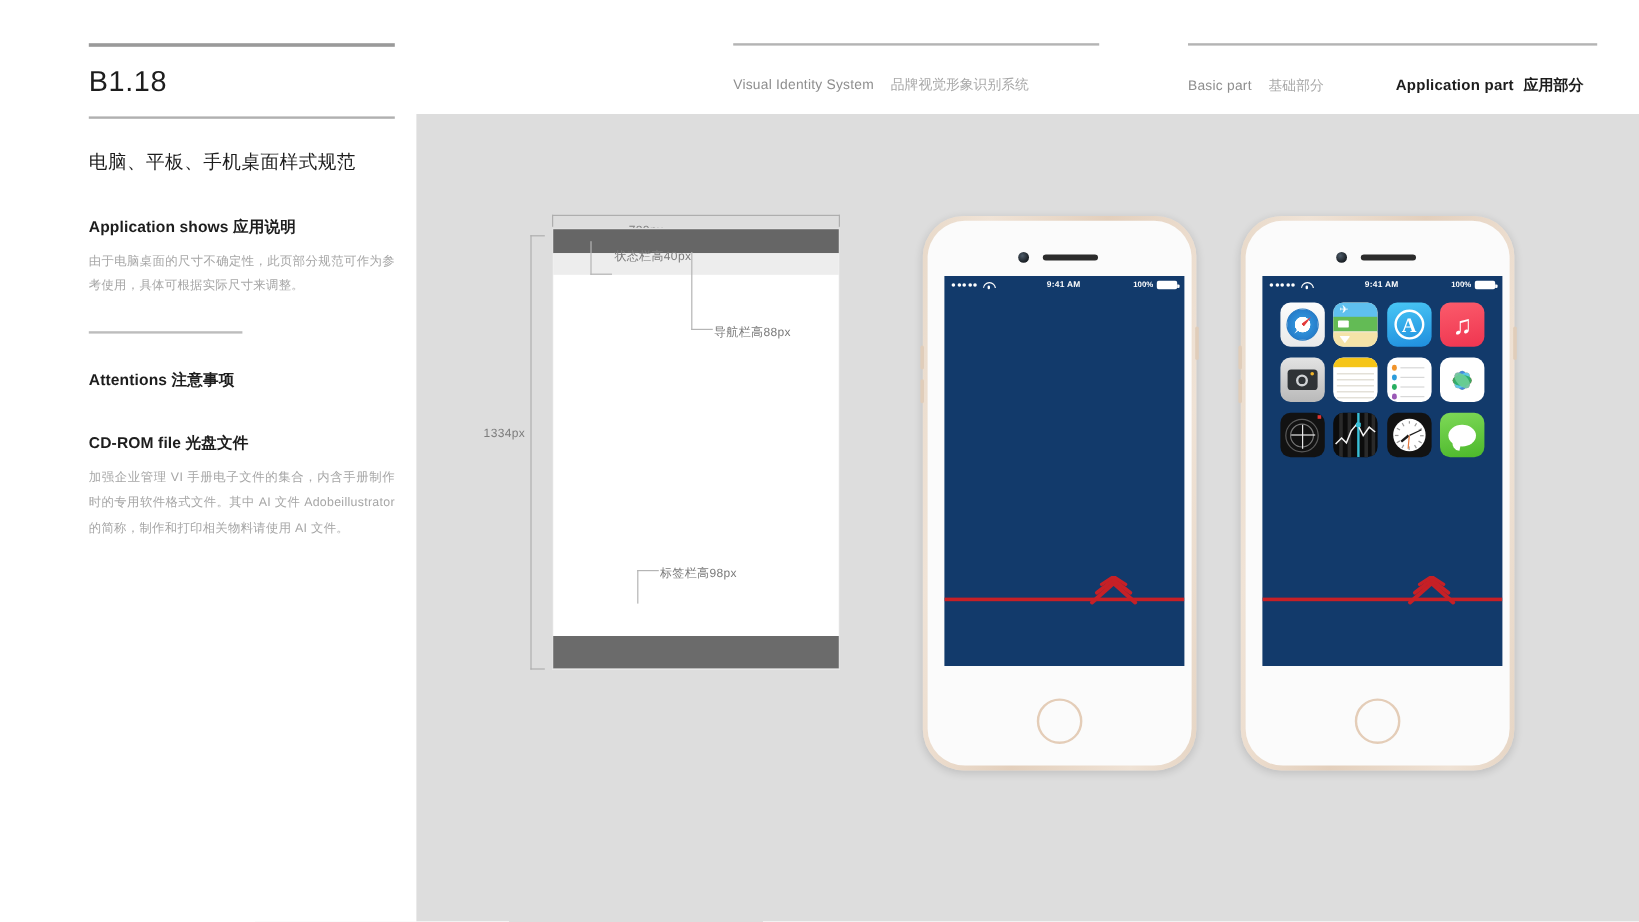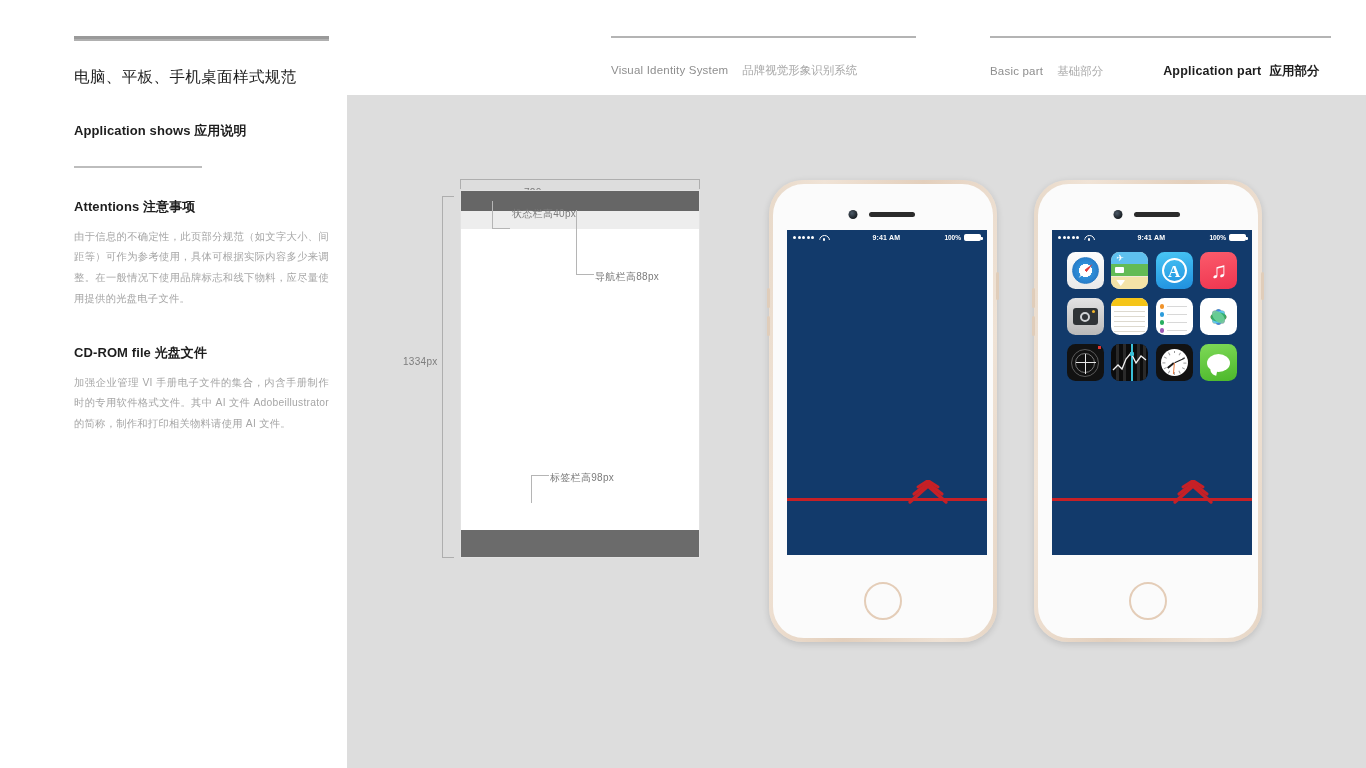--- a/index.html
+++ b/index.html
@@ -265,33 +265,34 @@
         <span class="meta-sub">
           <span class="meta-en active">Application part</span>
           <span class="meta-cn active">应用部分</span>
         </span>
       </div>
     </div>
   </div>
 
   <div class="left-col">
     <div class="rule-top"></div>
+    <div class="doc-code">B1.18</div>
     <div class="rule-mid"></div>
     <div class="doc-title">电脑、平板、手机桌面样式规范</div>
 
 
     <div class="sec">
       <div class="sec-head">Application shows 应用说明</div>
+      <div class="sec-body">由于电脑桌面的尺寸不确定性，此页部分规范可作为参考使用，具体可根据实际尺寸来调整。</div>
     </div>
 
     <div class="sec-divider"></div>
 
     <div>
       <div class="sec-head">Attentions 注意事项</div>
-      <div class="sec-body">由于信息的不确定性，此页部分规范（如文字大小、间距等）可作为参考使用，具体可根据实际内容多少来调整。在一般情况下使用品牌标志和线下物料，应尽量使用提供的光盘电子文件。</div>
     </div>
 
     <div class="sec">
       <div class="sec-head">CD-ROM file 光盘文件</div>
       <div class="sec-body">加强企业管理 VI 手册电子文件的集合，内含手册制作时的专用软件格式文件。其中 AI 文件 Adobeillustrator 的简称，制作和打印相关物料请使用 AI 文件。</div>
     </div>
   </div>
 
   <div class="wire">
     <div class="wire-width-label">720px</div>

